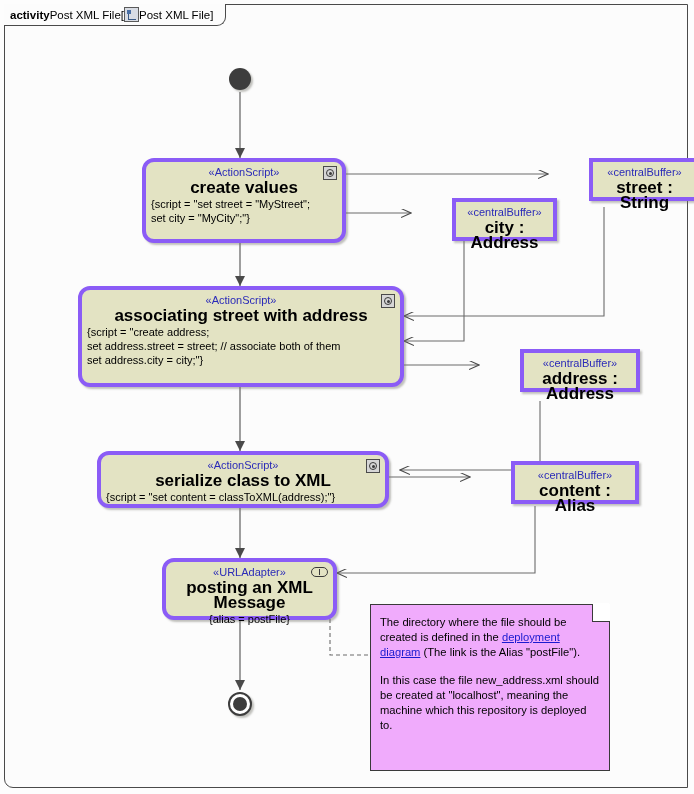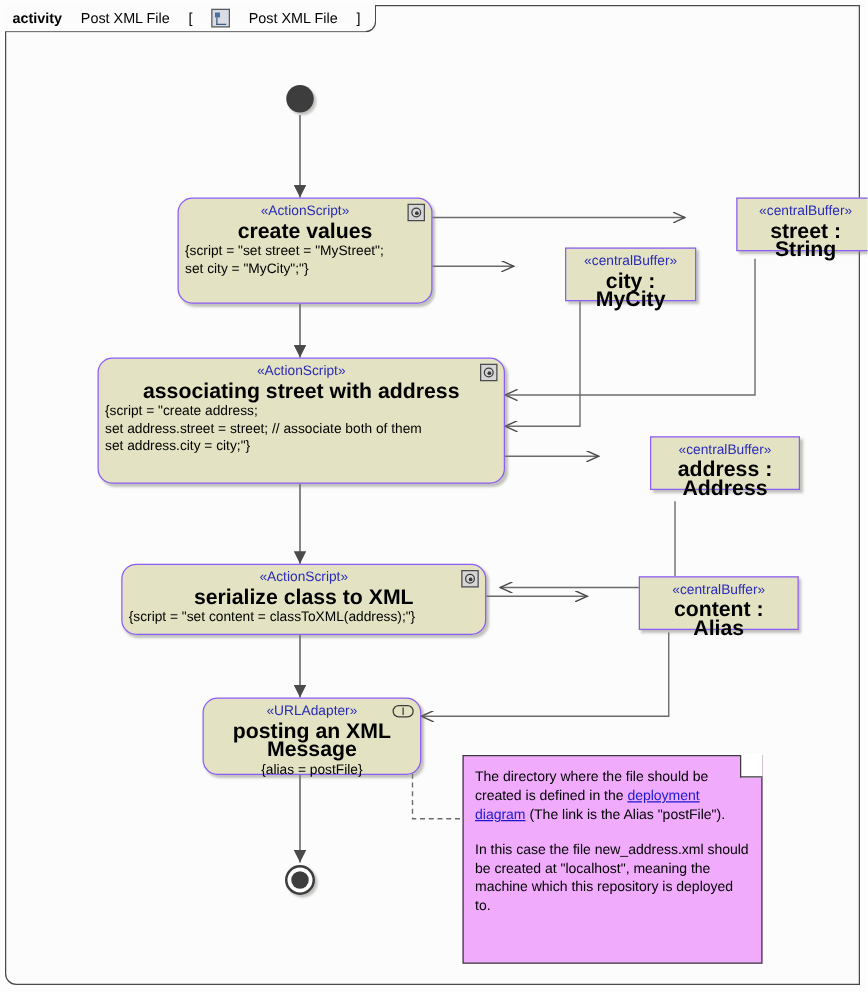--- a/index.html
+++ b/index.html
@@ -10,41 +10,41 @@
   .frame{
     position:absolute;left:4px;top:4px;width:684px;height:784px;
     border:1px solid #4a4a4a;border-radius:0 0 0 9px;
     background:#fcfcfc;box-sizing:border-box;
   }
   .frame-tab{
     position:absolute;left:4px;top:4px;height:22px;
     border:1px solid #4a4a4a;border-top:none;border-left:none;
     border-radius:0 0 9px 0;background:#fcfcfc;
     padding:2px 12px 2px 6px;box-sizing:border-box;
-    display:flex;align-items:center;gap:15px;white-space:nowrap;
+    display:flex;align-items:center;gap:0;white-space:nowrap;
     font-size:11.5px;color:#000;
   }
   .frame-tab .kw{font-weight:bold;}
   .tab-icon{
     width:13px;height:13px;border:1px solid #5a5a5a;background:#d8dce4;
     position:relative;display:inline-block;flex:0 0 auto;
   }
   .tab-icon::before{
     content:"";position:absolute;left:2px;top:2px;width:4px;height:4px;
     background:#4a6fa5;
   }
   .tab-icon::after{
     content:"";position:absolute;left:3px;top:6px;width:7px;height:5px;
     border-left:1px solid #3b5a85;border-bottom:1px solid #3b5a85;
   }
 
   
   .node{
     position:absolute;box-sizing:border-box;
-    background:#e3e3c3;border:1px solid #8b5cf6;
+    background:#e3e3c3;border:4px solid #8b5cf6;
     box-shadow:2px 2px 2px rgba(120,120,110,.45);
     font-size:11.5px;color:#000;
   }
   .action{border-radius:12px;}
   .stereo{
     color:#2a2ab8;text-align:center;font-size:11px;line-height:14px;
     padding-top:3px;
   }
   .nname{
     font-weight:bold;text-align:center;font-size:17px;line-height:15px;
@@ -210,21 +210,21 @@
     <div class="body-text ctr">{alias = postFile}</div>
   </div>
 
   <div class="node buffer" style="left:549px;top:158px;width:111px;height:43px;">
     <div class="stereo">«centralBuffer»</div>
     <div class="nname">street : String</div>
   </div>
 
   <div class="node buffer" style="left:412px;top:198px;width:105px;height:43px;">
     <div class="stereo">«centralBuffer»</div>
-    <div class="nname">city : MyCity</div>
+    <div class="nname">city : Address</div>
   </div>
 
   <div class="node buffer" style="left:480px;top:349px;width:120px;height:43px;">
     <div class="stereo">«centralBuffer»</div>
     <div class="nname">address : Address</div>
   </div>
 
   <div class="node buffer" style="left:471px;top:461px;width:128px;height:43px;">
     <div class="stereo">«centralBuffer»</div>
     <div class="nname">content : Alias</div>

